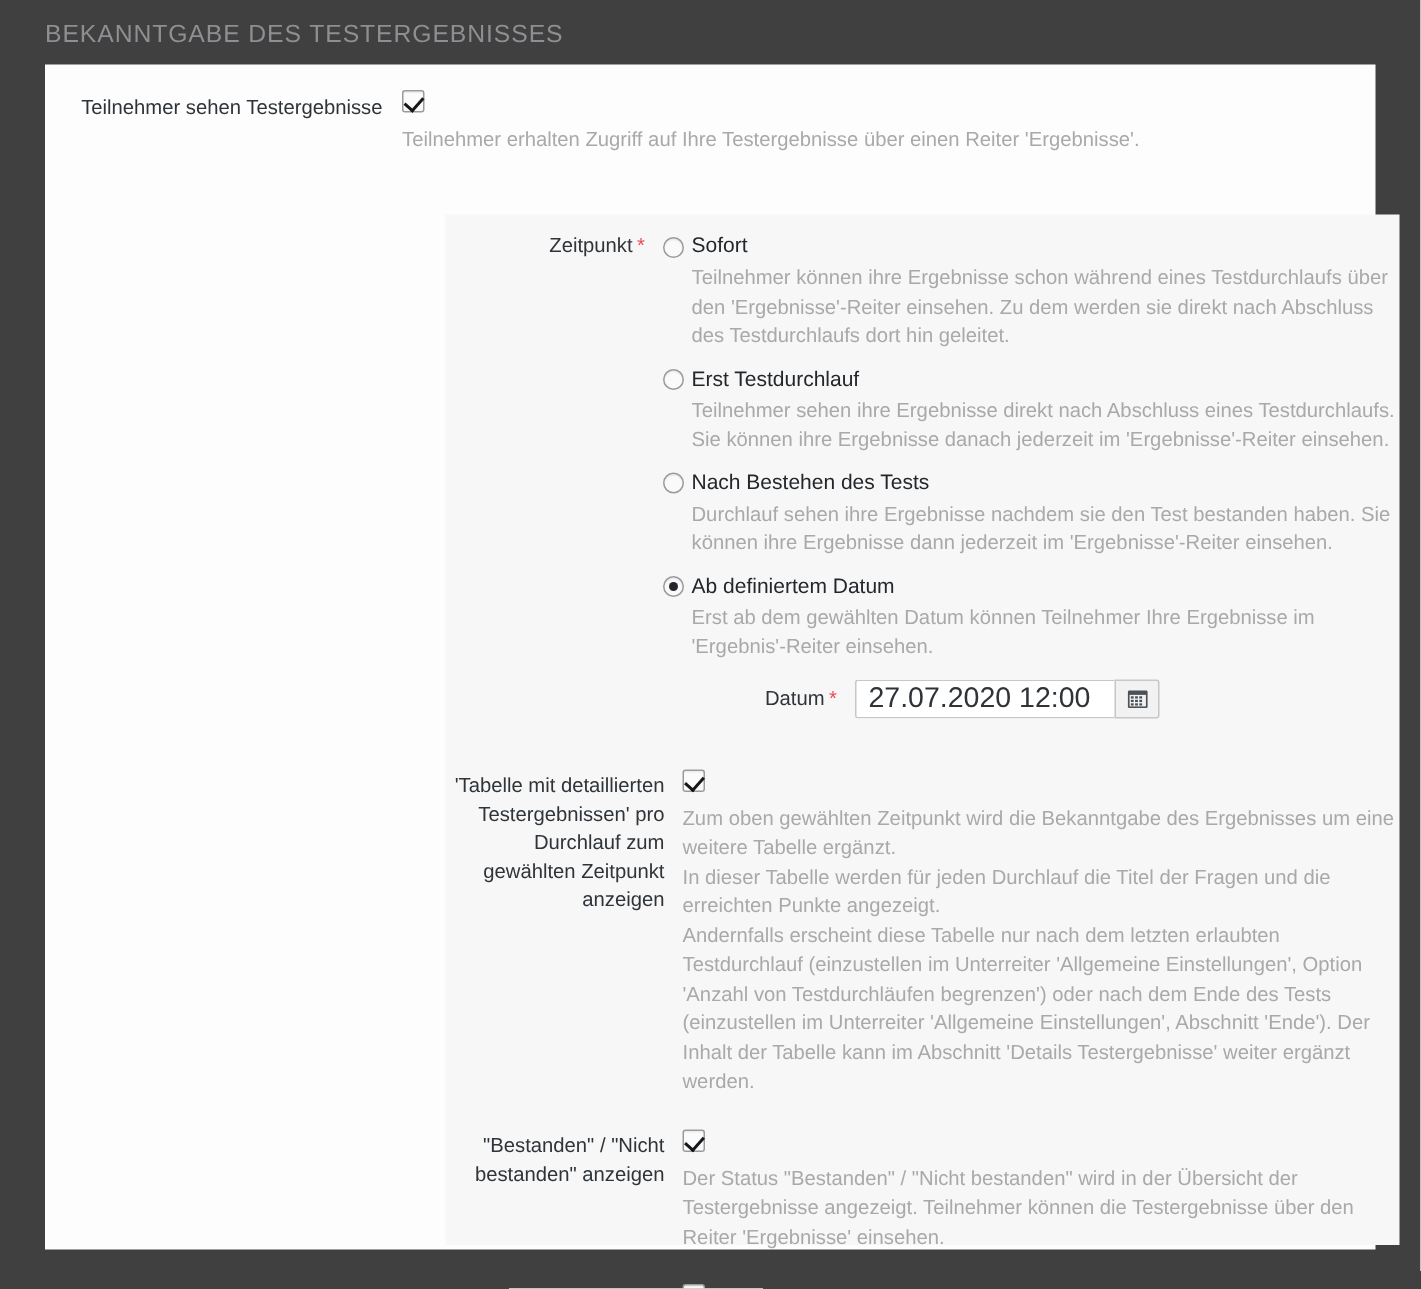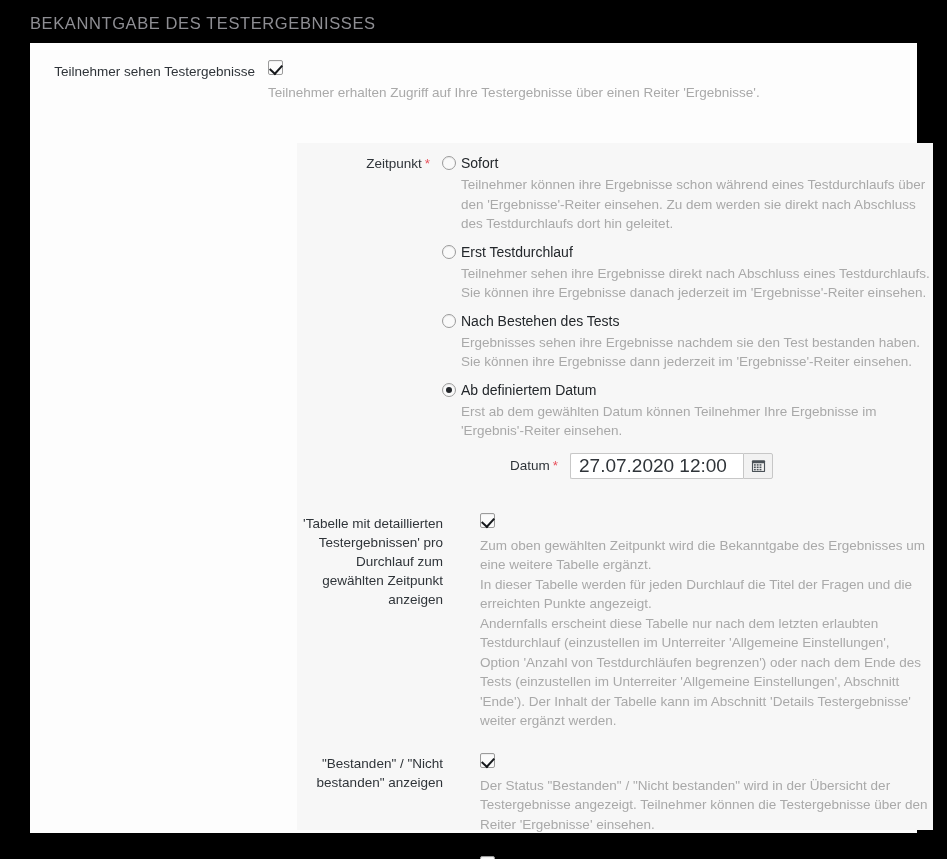--- a/index.html
+++ b/index.html
@@ -6,21 +6,21 @@
   html, body {
     margin: 0; padding: 0;
     width: 947px; height: 859px;
     background: #eeeeee;
     font-family: "Liberation Sans", sans-serif;
     -webkit-font-smoothing: antialiased;
   }
   #page {
     position: relative;
     width: 947px; height: 859px;
-    background: #000000;
+    background: #404040;
     overflow: hidden;
   }
   .section-title {
     position: absolute;
     left: 30px; top: 14px;
     font-size: 16.5px;
     letter-spacing: 0.6px;
     color: #8e8e93;
     text-transform: uppercase;
     font-weight: 400;
@@ -106,21 +106,21 @@
     box-shadow: inset 0 1px 1px rgba(0,0,0,.07);
   }
   .rad.on::after {
     content: "";
     position: absolute;
     left: 3px; top: 3px;
     width: 6px; height: 6px;
     border-radius: 50%;
     background: #23272b;
   }
-  .opt { display: flex; align-items: flex-start; }
+  .opt { display: flex; align-items: center; }
   .opt-label {
     font-size: 14px;
     color: #23272b;
     line-height: 20px;
     margin-left: 5px;
   }
   .opt-desc {
     margin-left: 19px;
     margin-top: 2px;
   }
@@ -159,21 +159,21 @@
     border-radius: 0 2px 2px 0;
     display: flex; align-items: center; justify-content: center;
     cursor: pointer;
     padding: 0;
   }
   .cal-btn svg { display: block; }
 
   
   .sub-cb-row { display: flex; align-items: flex-start; }
   .sub-cb-row .flabel { width: 158px; padding-right: 12px; }
-  .sub-cb-row .fctl { padding-left: 0; margin-left: 25px; }
+  .sub-cb-row .fctl { padding-left: 0; }
 </style>
 </head>
 <body>
 
 <div id="page">
 
   <div class="section-title">Bekanntgabe des Testergebnisses</div>
 
   <div class="card">
 
@@ -206,21 +206,21 @@
           <div class="opt">
             <span class="rad"></span>
             <span class="opt-label">Erst Testdurchlauf</span>
           </div>
           <div class="byline opt-desc" style="margin-bottom:8px;">Teilnehmer sehen ihre Ergebnisse direkt nach Abschluss eines Testdurchlaufs. Sie können ihre Ergebnisse danach jederzeit im 'Ergebnisse'-Reiter einsehen.</div>
 
           <div class="opt">
             <span class="rad"></span>
             <span class="opt-label">Nach Bestehen des Tests</span>
           </div>
-          <div class="byline opt-desc" style="margin-bottom:8px;">Ergebnisses sehen ihre Ergebnisse nachdem sie den Test bestanden haben. Sie können ihre Ergebnisse dann jederzeit im 'Ergebnisse'-Reiter einsehen.</div>
+          <div class="byline opt-desc" style="margin-bottom:8px;">Durchlauf sehen ihre Ergebnisse nachdem sie den Test bestanden haben. Sie können ihre Ergebnisse dann jederzeit im 'Ergebnisse'-Reiter einsehen.</div>
 
           <div class="opt">
             <span class="rad on"></span>
             <span class="opt-label">Ab definiertem Datum</span>
           </div>
           <div class="byline opt-desc">Erst ab dem gewählten Datum können Teilnehmer Ihre Ergebnisse im 'Ergebnis'-Reiter einsehen.</div>
 
           <div class="date-row">
             <div class="date-label">
               <span>Datum</span><span class="req">*</span>

